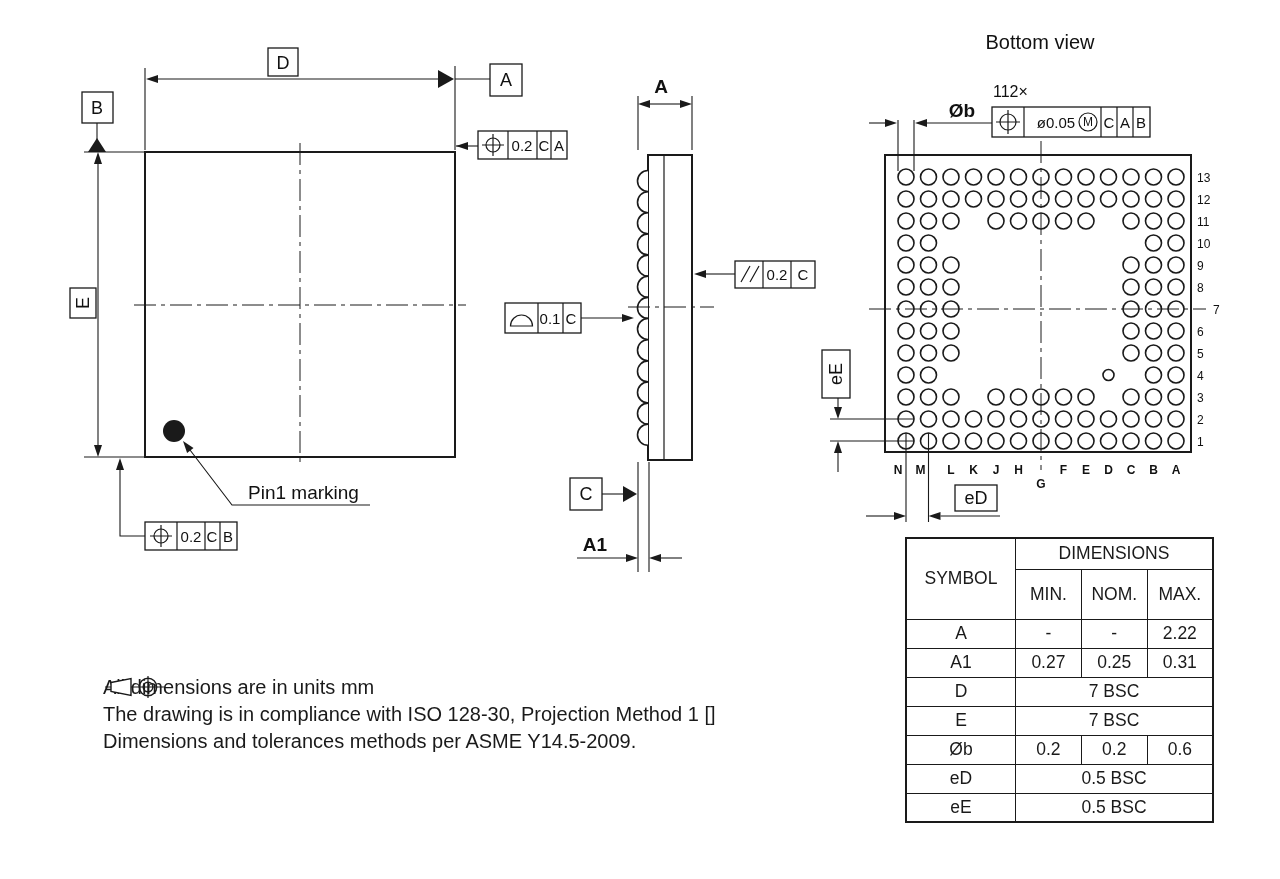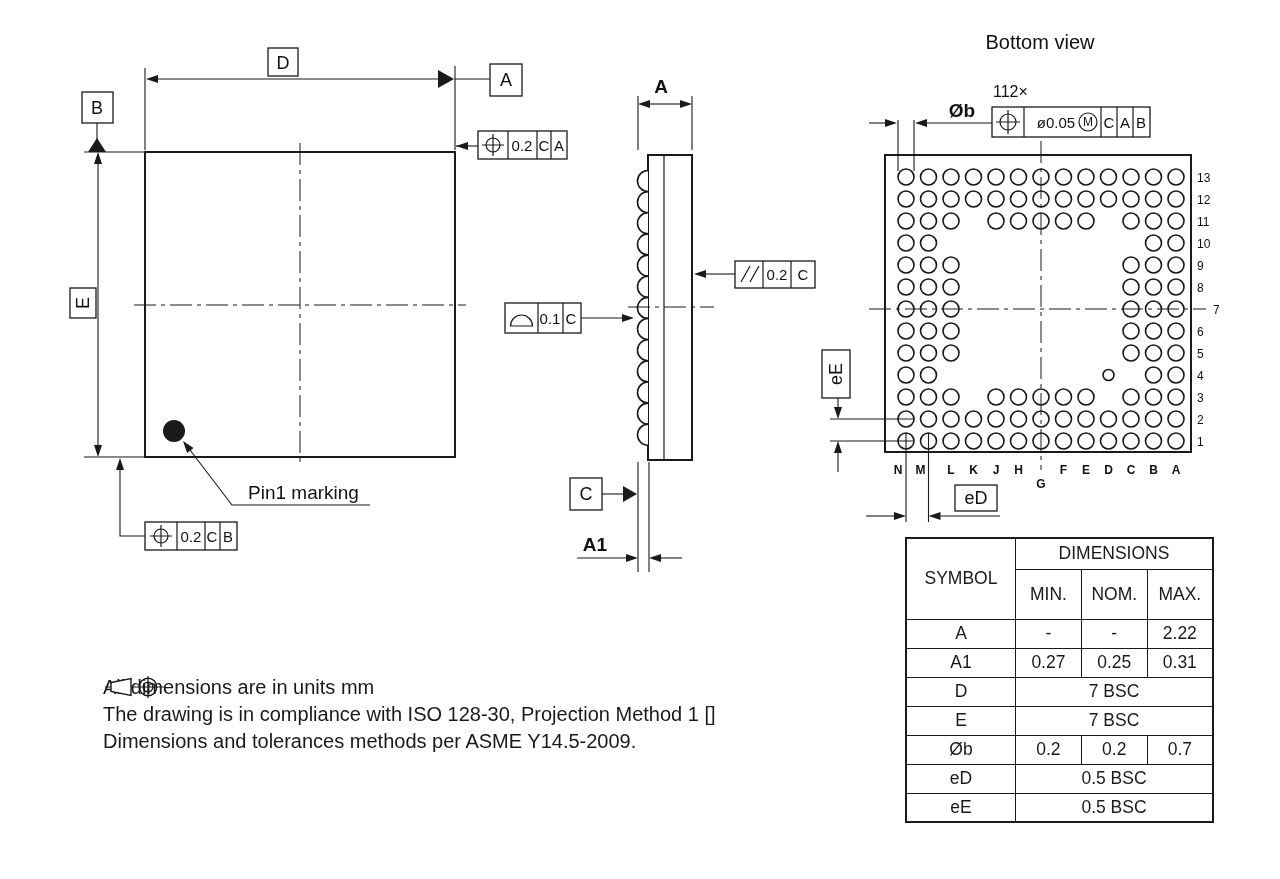--- a/index.html
+++ b/index.html
@@ -373,21 +373,21 @@
     <td colspan="3">7 BSC</td>
   </tr>
   <tr class="dr">
     <td>E</td>
     <td colspan="3">7 BSC</td>
   </tr>
   <tr class="dr">
     <td>Øb</td>
     <td>0.2</td>
     <td>0.2</td>
-    <td>0.7</td>
+    <td>0.6</td>
   </tr>
   <tr class="dr">
     <td>eD</td>
     <td colspan="3">0.5 BSC</td>
   </tr>
   <tr class="dr">
     <td>eE</td>
     <td colspan="3">0.5 BSC</td>
   </tr>
 </tbody>

